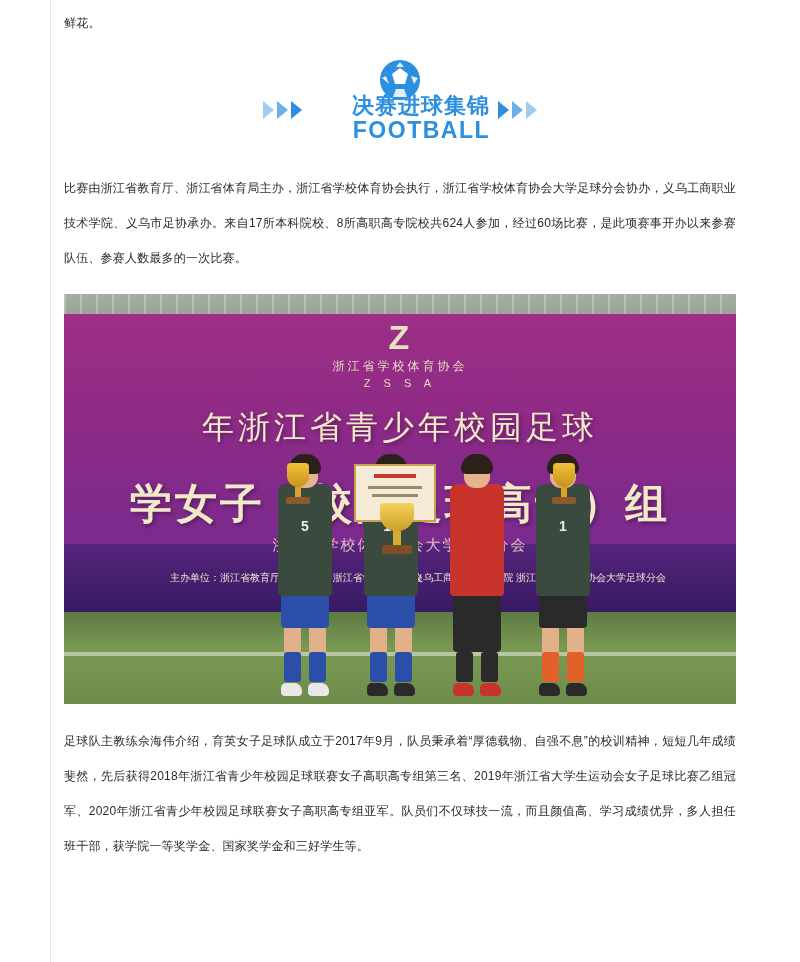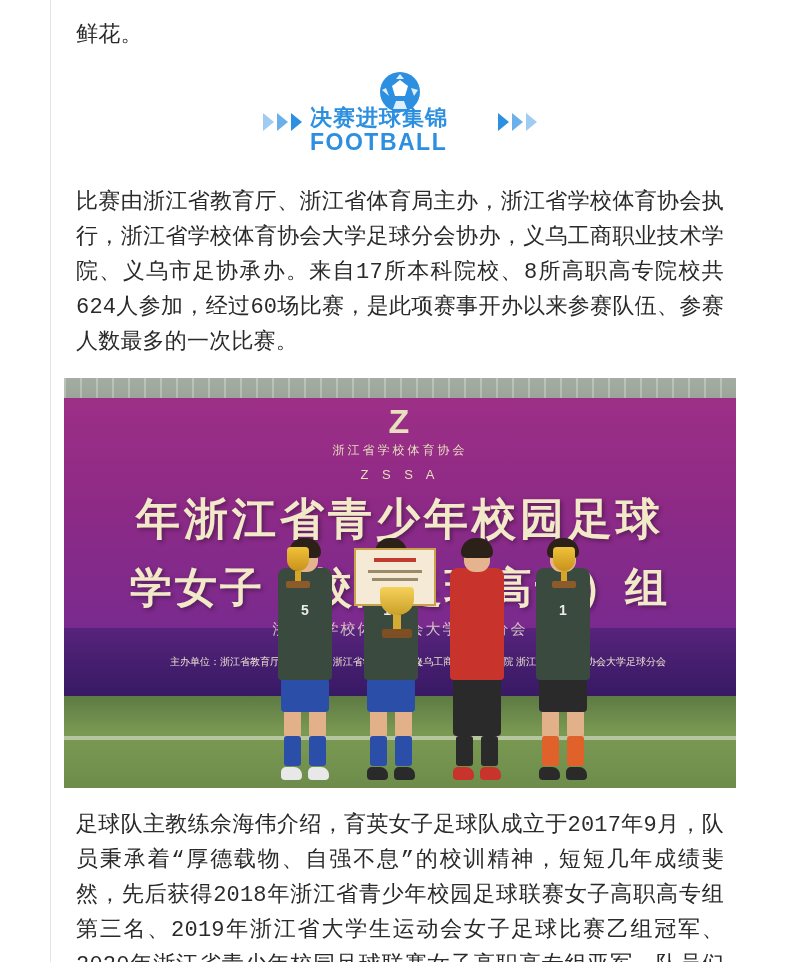--- a/index.html
+++ b/index.html
@@ -28,27 +28,27 @@
     height: 962px;
     background: #e2e4e7;
   }
   .content {
     position: absolute;
     left: 64px;
     top: 0;
     width: 672px;
   }
   .para {
-    font-size: 22px;
+    font-size: 12px;
     line-height: 35px;
     color: #2a2a2a;
     letter-spacing: 0.2px;
     text-align: justify;
-    margin: 12px;
-    font-family: Liberation Mono, monospace;
+    margin: 0;
+    font-family: Liberation Sans, sans-serif;
   }
   .para-top {
     padding-top: 6px;
   }
   .banner {
     position: relative;
     height: 98px;
     margin-top: 22px;
     margin-bottom: 10px;
   }
@@ -74,21 +74,21 @@
     border-bottom: 9px solid transparent;
   }
   .arrow-right {
     border-left: 11px solid #2d8fe0;
   }
   .arrow.a1 { opacity: 0.45; }
   .arrow.a2 { opacity: 0.7; }
   .arrow.a3 { opacity: 1; }
   .banner-center {
     position: relative;
-    text-align: left;
+    text-align: right;
     width: 180px;
   }
   .ball {
     position: absolute;
     left: 50%;
     top: -6px;
     transform: translateX(-50%);
   }
   .banner-text-wrap {
     padding-top: 30px;
@@ -160,33 +160,33 @@
     line-height: 34px;
     letter-spacing: 2px;
   }
   .ph-logo-cn {
     font-size: 12px;
     letter-spacing: 3px;
     color: #e7dfbe;
     margin-top: 4px;
   }
   .ph-logo-en {
-    font-size: 13px;
+    font-size: 11px;
     letter-spacing: 5px;
     color: #e7dfbe;
-    margin-top: 8px;
+    margin-top: 2px;
   }
   .ph-title1 {
     position: absolute;
     left: 0;
     top: 112px;
     width: 100%;
     text-align: center;
-    font-size: 44px;
-    font-weight: bold;
+    font-size: 32px;
+    font-weight: normal;
     color: #f2e9c8;
     letter-spacing: 4px;
     white-space: nowrap;
     text-shadow: 2px 2px 4px rgba(0,0,0,0.35);
   }
   .ph-title2 {
     position: absolute;
     left: 0;
     top: 182px;
     width: 100%;

